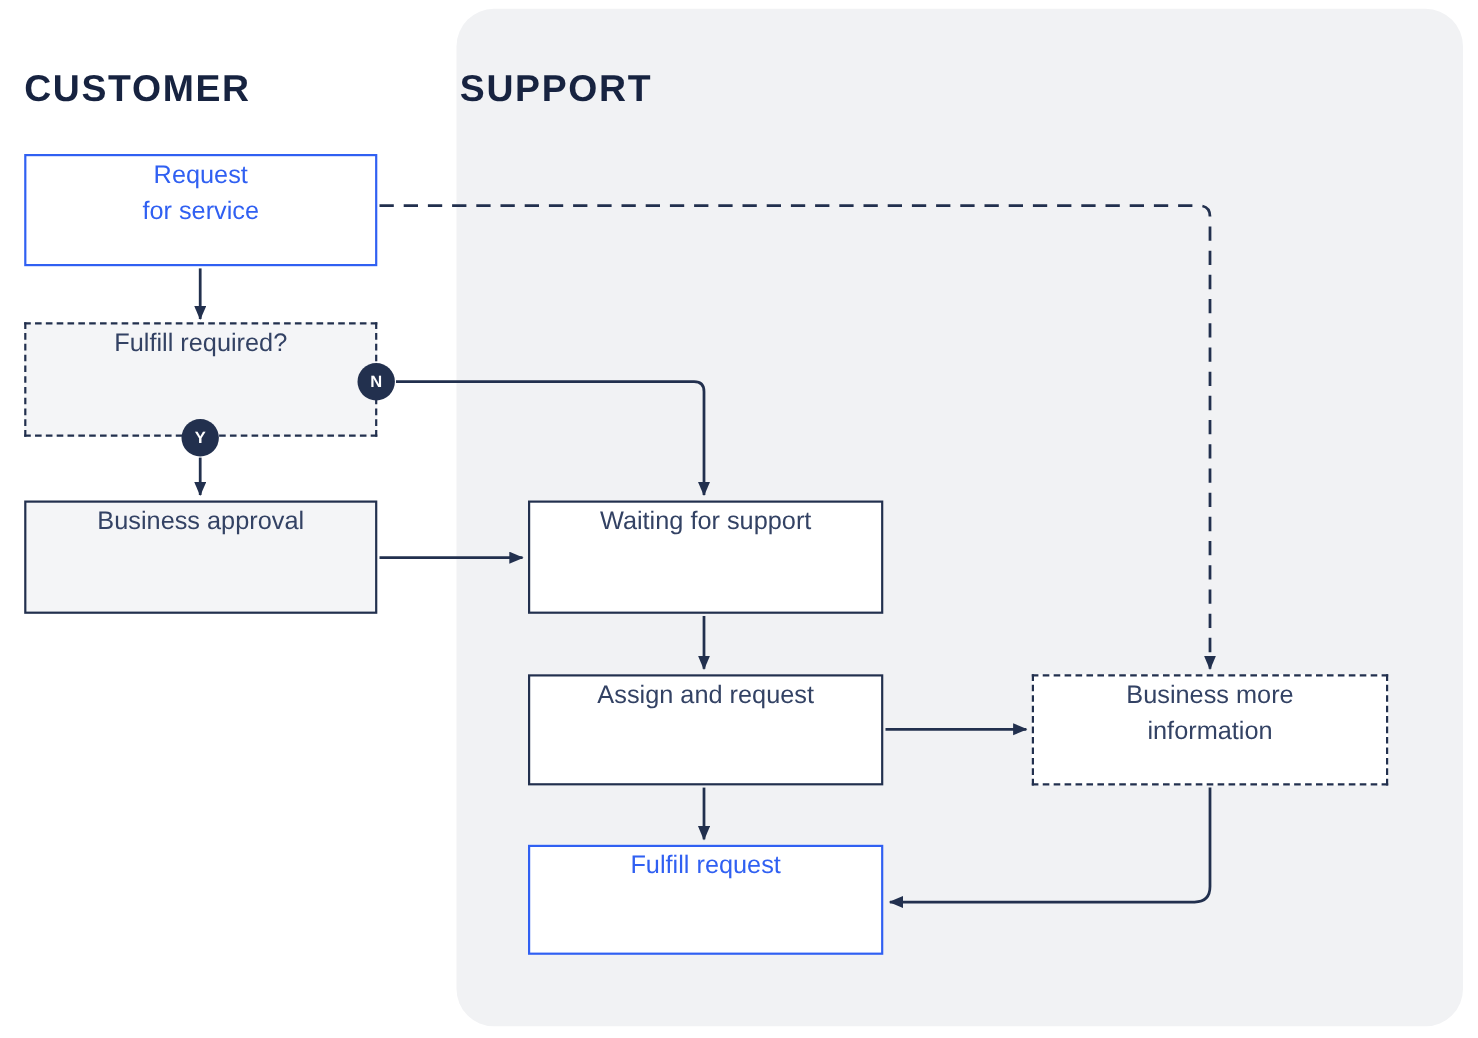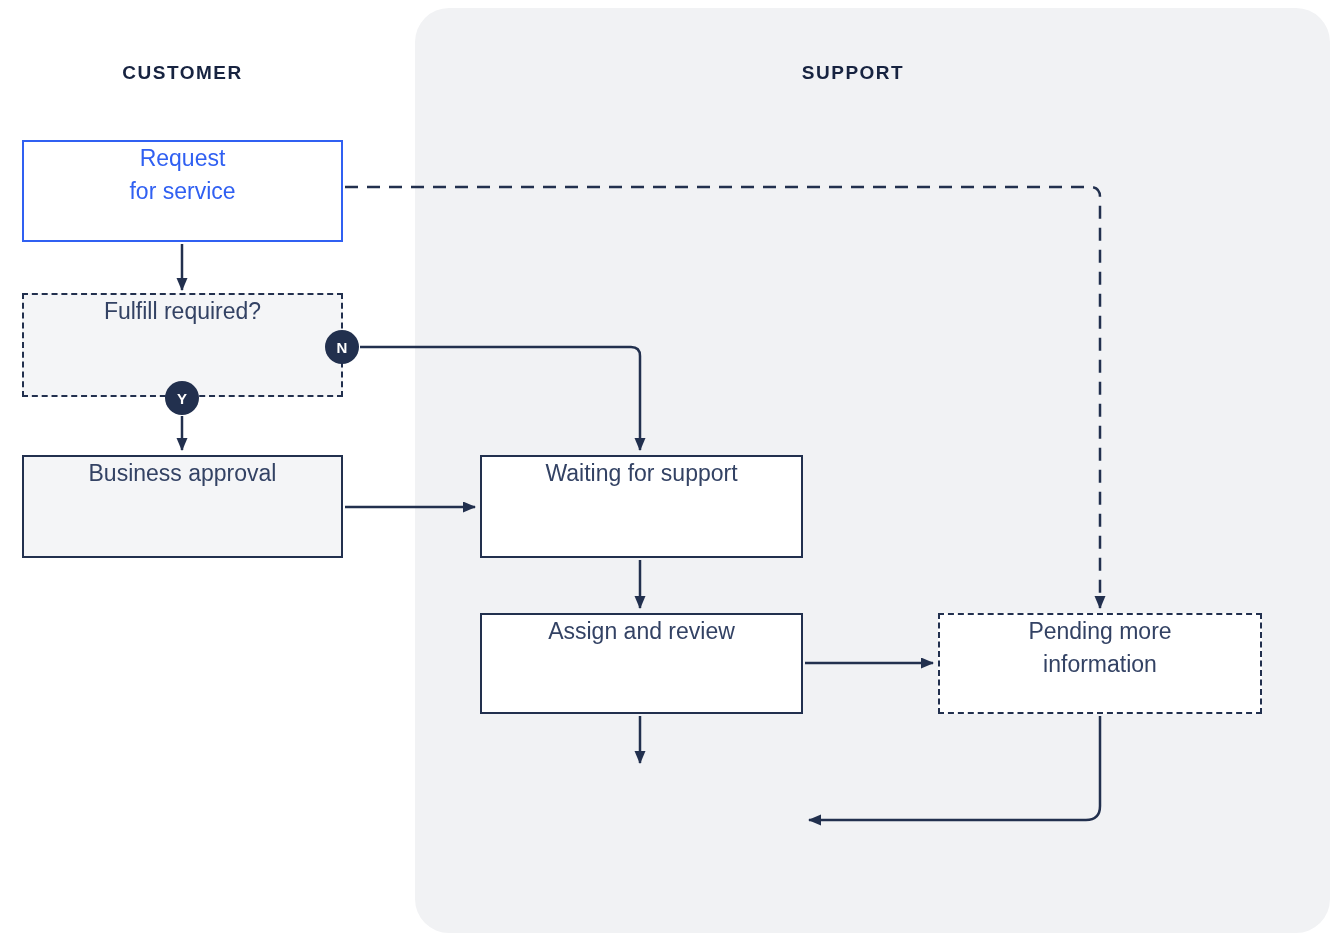--- a/index.html
+++ b/index.html
@@ -19,22 +19,22 @@
     background:var(--white);
     overflow:hidden;
   }
   .lane-panel{
     position:absolute;
     background:var(--panel-bg);
     border-radius:34px;
   }
   .lane-header{
     position:absolute;
-    text-align:center;
-    font-size:19px;
+    text-align:left;
+    font-size:34px;
     font-weight:bold;
     letter-spacing:1.5px;
     color:var(--header-navy);
   }
   .edges-layer{
     position:absolute;left:0;top:0;z-index:1;
     pointer-events:none;
   }
   .edge{
     fill:none;
@@ -74,21 +74,21 @@
   }
 </style>
 </head>
 <body>
 
 <div class="canvas">
 
   <div class="lane-panel" style="left:415px;top:8px;width:915px;height:925px"></div>
 
   <div class="lane-header" style="left:22px;top:62px;width:321px">CUSTOMER</div>
-  <div class="lane-header" style="left:403px;top:62px;width:900px">SUPPORT</div>
+  <div class="lane-header" style="left:418px;top:62px;width:900px">SUPPORT</div>
 
   <svg class="edges-layer" width="1344" height="944" viewBox="0 0 1344 944">
     <defs>
       <marker id="arrowhead" markerWidth="14" markerHeight="12" refX="12" refY="5.5" orient="auto" markerUnits="userSpaceOnUse">
         <path d="M0,0 L13,5.5 L0,11 Z" fill="#22304e" style="fill:var(--navy-line)"></path>
       </marker>
     </defs>
     <path class="edge" d="M182 244 L182 290" marker-end="url(#arrowhead)"></path>
     <path class="edge" d="M182 416 L182 450" marker-end="url(#arrowhead)"></path>
     <path class="edge" d="M345 507 L475 507" marker-end="url(#arrowhead)"></path>
@@ -118,22 +118,25 @@
 
   <div class="node node-solid" style="left:480px;top:455px;width:323px;height:103px">
     <span class="node-label">Waiting for support</span>
   </div>
 
   <div class="node node-solid node-filled" style="left:22px;top:455px;width:321px;height:103px">
     <span class="node-label">Business approval</span>
   </div>
 
   <div class="node node-solid" style="left:480px;top:613px;width:323px;height:101px">
-    <span class="node-label">Assign and review</span>
+    <span class="node-label">Assign and request</span>
   </div>
 
   <div class="node node-dashed" style="left:938px;top:613px;width:324px;height:101px">
-    <span class="node-label">Pending more
+    <span class="node-label">Business more
 information</span>
   </div>
 
+  <div class="node node-highlight" style="left:480px;top:768px;width:323px;height:100px">
+    <span class="node-label">Fulfill request</span>
+  </div>
 
 </div>
 
 </body></html>

